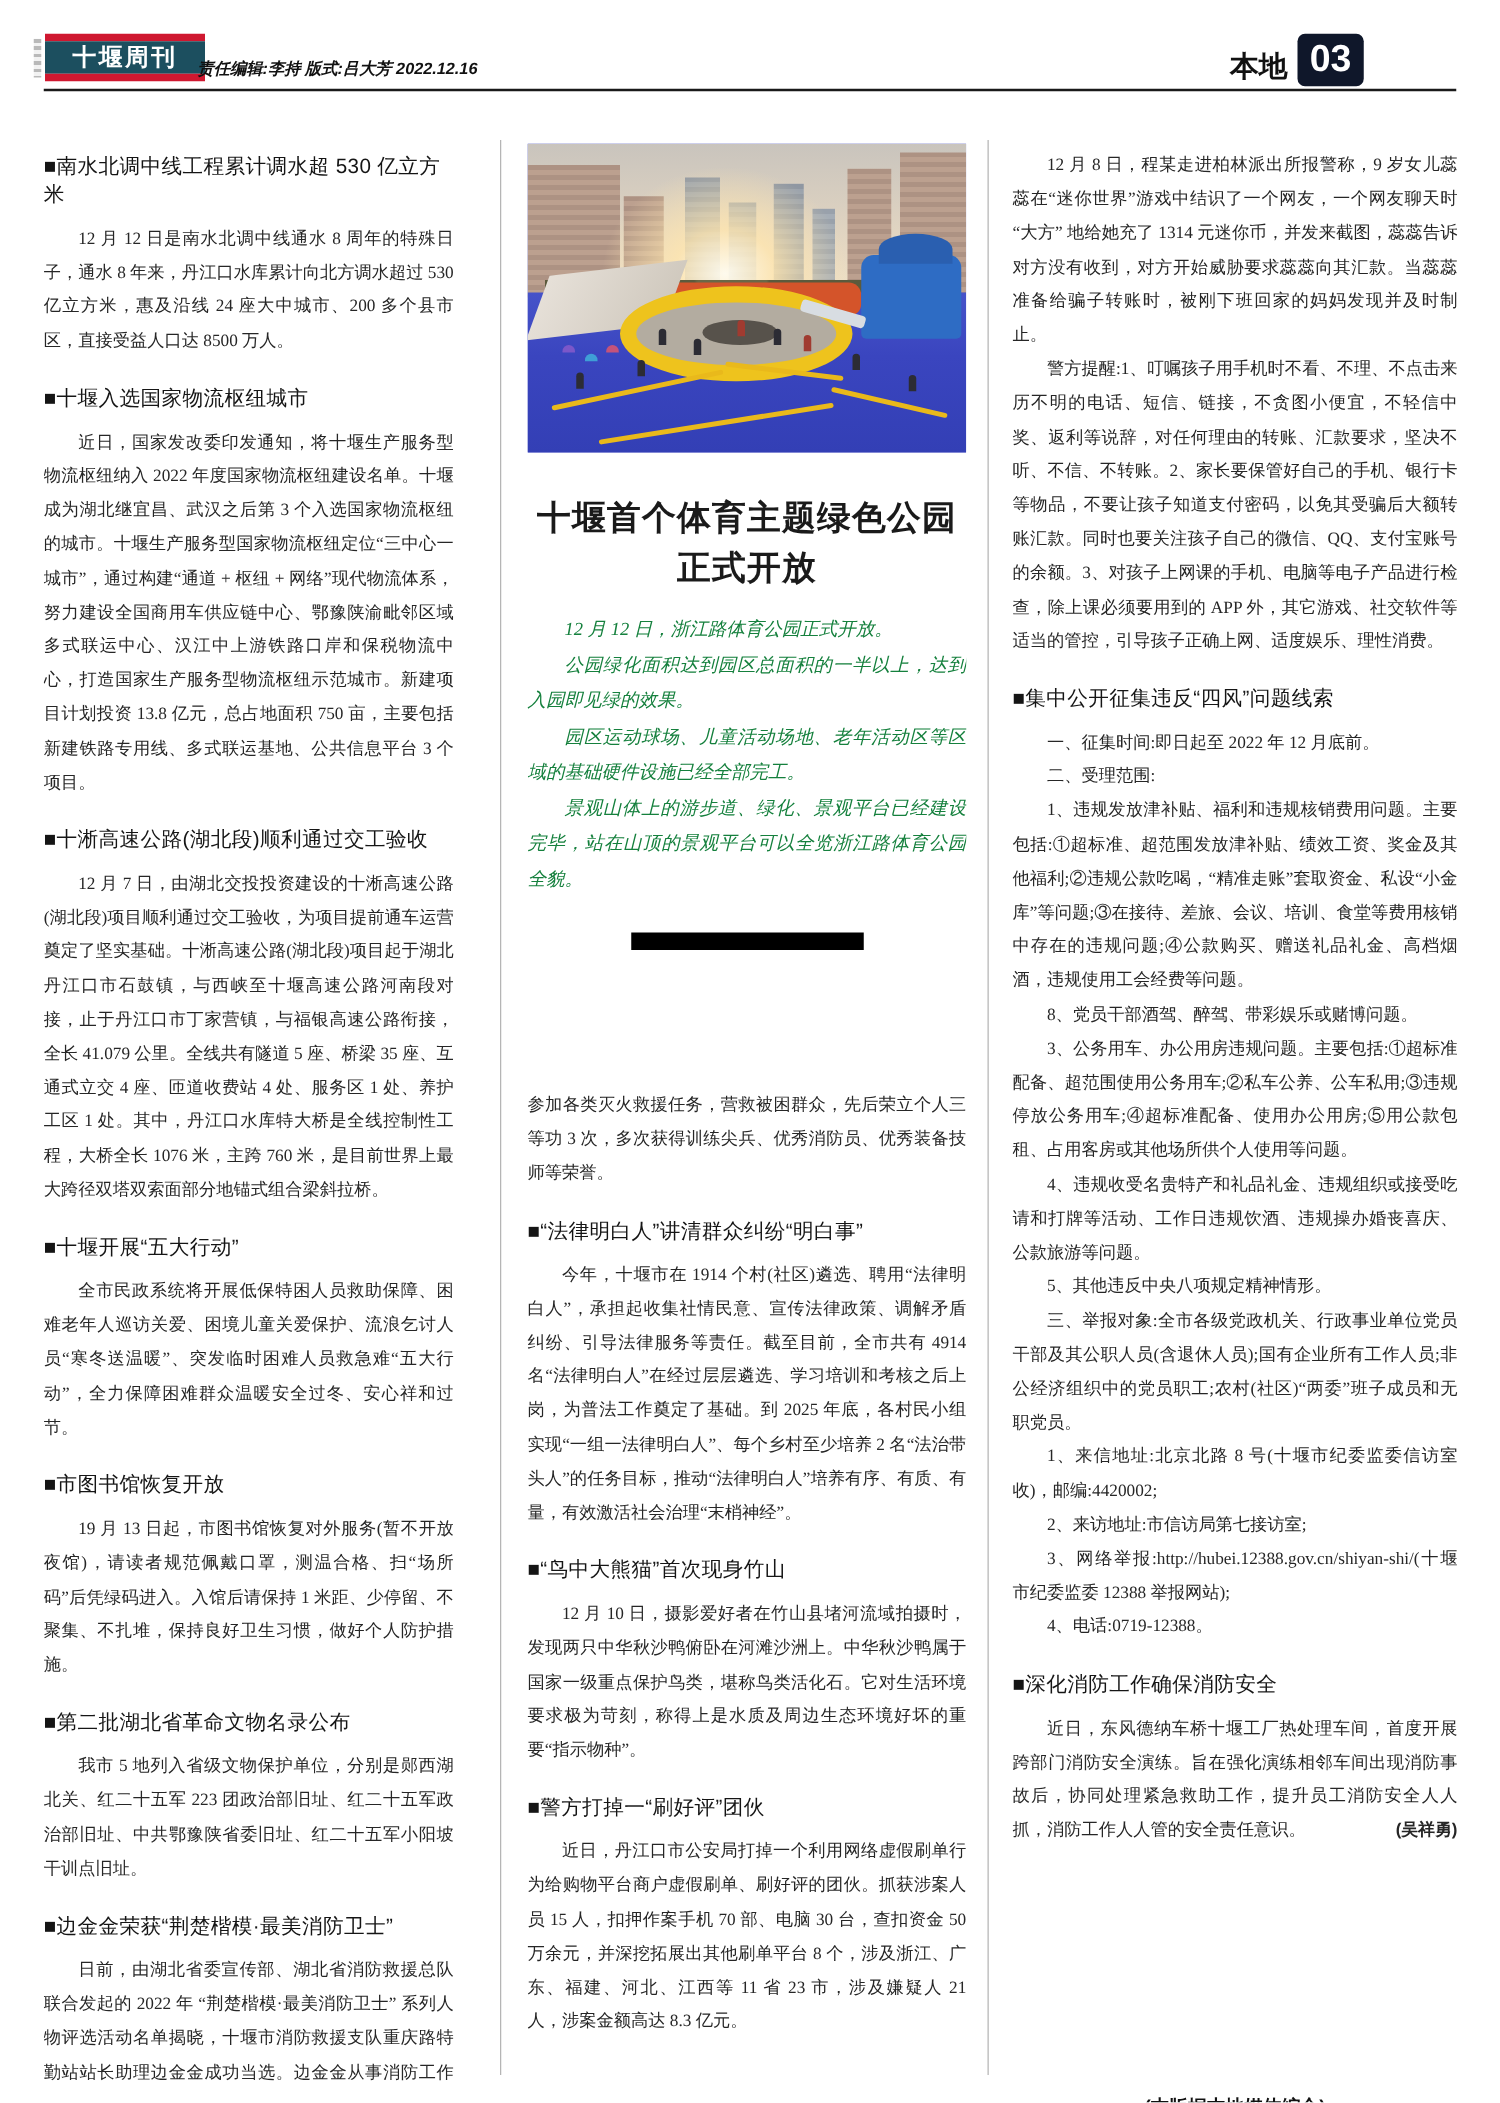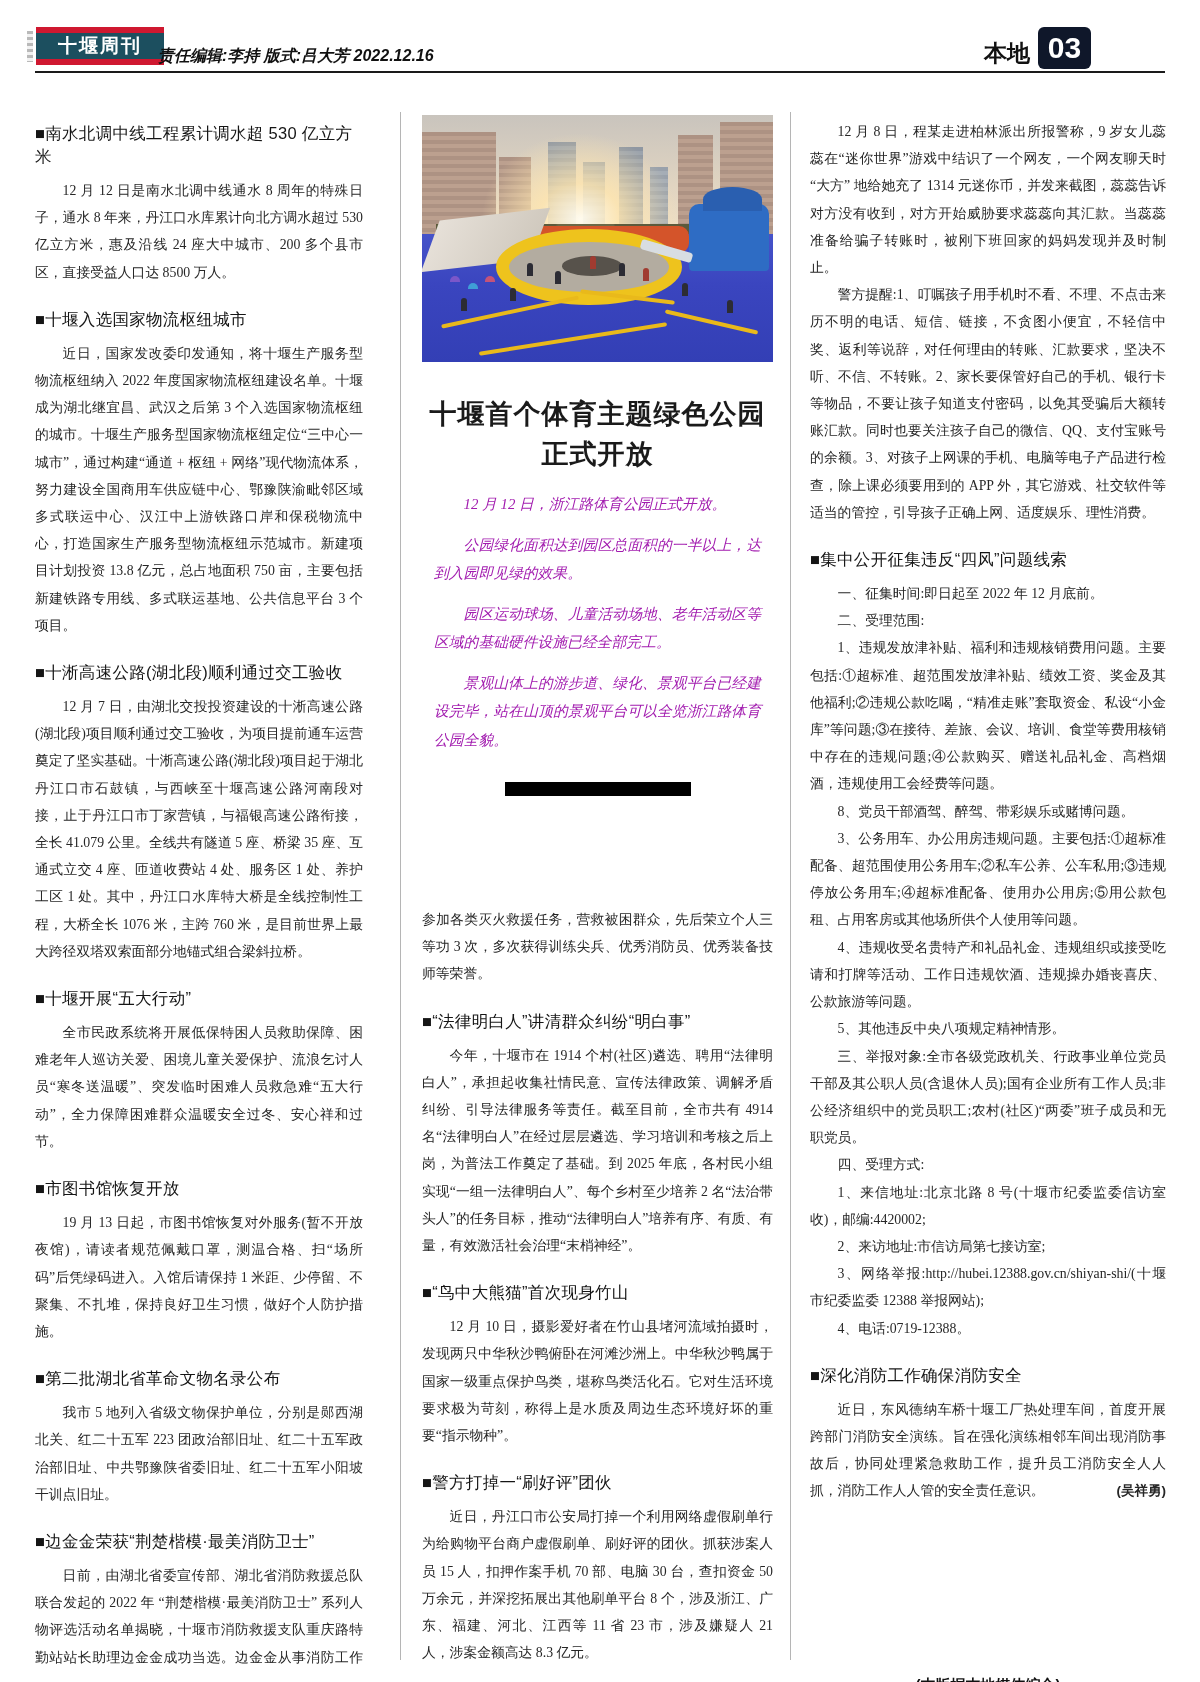--- a/index.html
+++ b/index.html
@@ -7,21 +7,21 @@
         font-family:"Liberation Serif","DejaVu Serif",serif;color:#222;}
 
   
   .masthead-side{position:absolute;left:27px;top:31px;width:6px;height:31px;
     background:repeating-linear-gradient(180deg,#b9b9b9 0 3px,#f2f2f2 3px 6px);}
   .masthead{position:absolute;left:36px;top:27px;width:128px;height:38px;}
   .masthead .bar{height:6px;background:#cf1830;}
   .masthead .core{height:26px;background:#1c4f5f;color:#fff;display:flex;align-items:center;justify-content:center;
     font-family:"Liberation Sans","DejaVu Sans",sans-serif;font-weight:700;font-size:19px;letter-spacing:2px;}
   .editor-line{position:absolute;left:158px;top:46px;font-family:"Liberation Sans","DejaVu Sans",sans-serif;
-    font-weight:700;font-style:italic;font-size:16px;color:#111;}
+    font-weight:700;font-style:italic;font-size:13px;color:#111;}
   .section-label{position:absolute;left:984px;top:38px;font-family:"Liberation Sans","DejaVu Sans",sans-serif;
     font-weight:700;font-size:23px;color:#111;}
   .page-num{position:absolute;left:1038px;top:27px;width:53px;height:42px;background:#0f172a;border-radius:6px;
     color:#fff;display:flex;align-items:center;justify-content:center;
     font-family:"Liberation Sans","DejaVu Sans",sans-serif;font-weight:700;font-size:30px;}
   .header-rule{position:absolute;left:35px;top:71px;width:1130px;height:2px;background:#1a1a1a;}
 
   
   .vdiv{position:absolute;top:112px;height:1548px;width:1px;background:#b5b5b5;}
   .vdiv.d1{left:400px;} .vdiv.d2{left:790px;}
@@ -33,22 +33,22 @@
   .art-title{font-family:"Liberation Sans","DejaVu Sans",sans-serif;font-weight:400;font-size:16.5px;
     line-height:23px;color:#151515;margin:22px 0 9px;letter-spacing:.3px;}
   .article:first-child .art-title{margin-top:4px;}
   .art-body p{margin:0;font-size:13.8px;line-height:27.2px;text-align:justify;text-indent:2em;color:#262626;}
   .art-body p.no-indent{text-indent:0;}
   .byline{float:right;font-family:"Liberation Sans","DejaVu Sans",sans-serif;font-weight:700;font-size:13.5px;}
 
   
   .feature-headline{margin:32px 0 16px;text-align:center;font-weight:700;font-size:27px;line-height:40px;
     letter-spacing:1px;color:#1a1a1a;font-family:"Liberation Serif","DejaVu Serif",serif;}
-  .feature-body p{margin:12px;font-style:italic;font-size:14.8px;line-height:28.5px;text-align:justify;
-    text-indent:2em;color:#a21caf;}
+  .feature-body p{margin:0;font-style:italic;font-size:14.8px;line-height:28.5px;text-align:justify;
+    text-indent:2em;color:#15803d;}
   .redact-bar{width:186px;height:14px;background:#000;margin:28px auto 110px;}
 
   
   .photo{position:relative;width:351px;height:247px;margin-top:3px;overflow:hidden;background:#3a45bf;}
   .photo div{position:absolute;}
   .ph-sky{left:0;top:0;right:0;height:50%;background:linear-gradient(180deg,#c9c4bd,#e6d8c2 70%,#f0e2c6);}
   .ph-bld{background:repeating-linear-gradient(180deg,#ad9283 0 4px,#bca08f 4px 8px);}
   .ph-b1{left:0;top:7%;width:21%;height:43%;}
   .ph-b2{left:22%;top:17%;width:9%;height:33%;}
   .ph-b3{left:36%;top:11%;width:8%;height:39%;background:repeating-linear-gradient(180deg,#8f97a2 0 4px,#9ba3ad 4px 8px);}
@@ -237,21 +237,20 @@
       <h2 class="art-title">■集中公开征集违反“四风”问题线索</h2>
       <div class="art-body">
         <p>一、征集时间:即日起至 2022 年 12 月底前。</p>
         <p>二、受理范围:</p>
         <p>1、违规发放津补贴、福利和违规核销费用问题。主要包括:①超标准、超范围发放津补贴、绩效工资、奖金及其他福利;②违规公款吃喝，“精准走账”套取资金、私设“小金库”等问题;③在接待、差旅、会议、培训、食堂等费用核销中存在的违规问题;④公款购买、赠送礼品礼金、高档烟酒，违规使用工会经费等问题。</p>
         <p>8、党员干部酒驾、醉驾、带彩娱乐或赌博问题。</p>
         <p>3、公务用车、办公用房违规问题。主要包括:①超标准配备、超范围使用公务用车;②私车公养、公车私用;③违规停放公务用车;④超标准配备、使用办公用房;⑤用公款包租、占用客房或其他场所供个人使用等问题。</p>
         <p>4、违规收受名贵特产和礼品礼金、违规组织或接受吃请和打牌等活动、工作日违规饮酒、违规操办婚丧喜庆、公款旅游等问题。</p>
         <p>5、其他违反中央八项规定精神情形。</p>
         <p>三、举报对象:全市各级党政机关、行政事业单位党员干部及其公职人员(含退休人员);国有企业所有工作人员;非公经济组织中的党员职工;农村(社区)“两委”班子成员和无职党员。</p>
-        <p>四、受理方式:</p>
         <p>1、来信地址:北京北路 8 号(十堰市纪委监委信访室收)，邮编:4420002;</p>
         <p>2、来访地址:市信访局第七接访室;</p>
         <p>3、网络举报:http://hubei.12388.gov.cn/shiyan-shi/(十堰市纪委监委 12388 举报网站);</p>
         <p>4、电话:0719-12388。</p>
       </div>
     </article>
     <article class="article">
       <h2 class="art-title">■深化消防工作确保消防安全</h2>
       <div class="art-body">
         <p><span>近日，东风德纳车桥十堰工厂热处理车间，首度开展跨部门消防安全演练。旨在强化演练相邻车间出现消防事故后，协同处理紧急救助工作，提升员工消防安全人人抓，消防工作人人管的安全责任意识。</span><span class="byline">(吴祥勇)</span></p>

